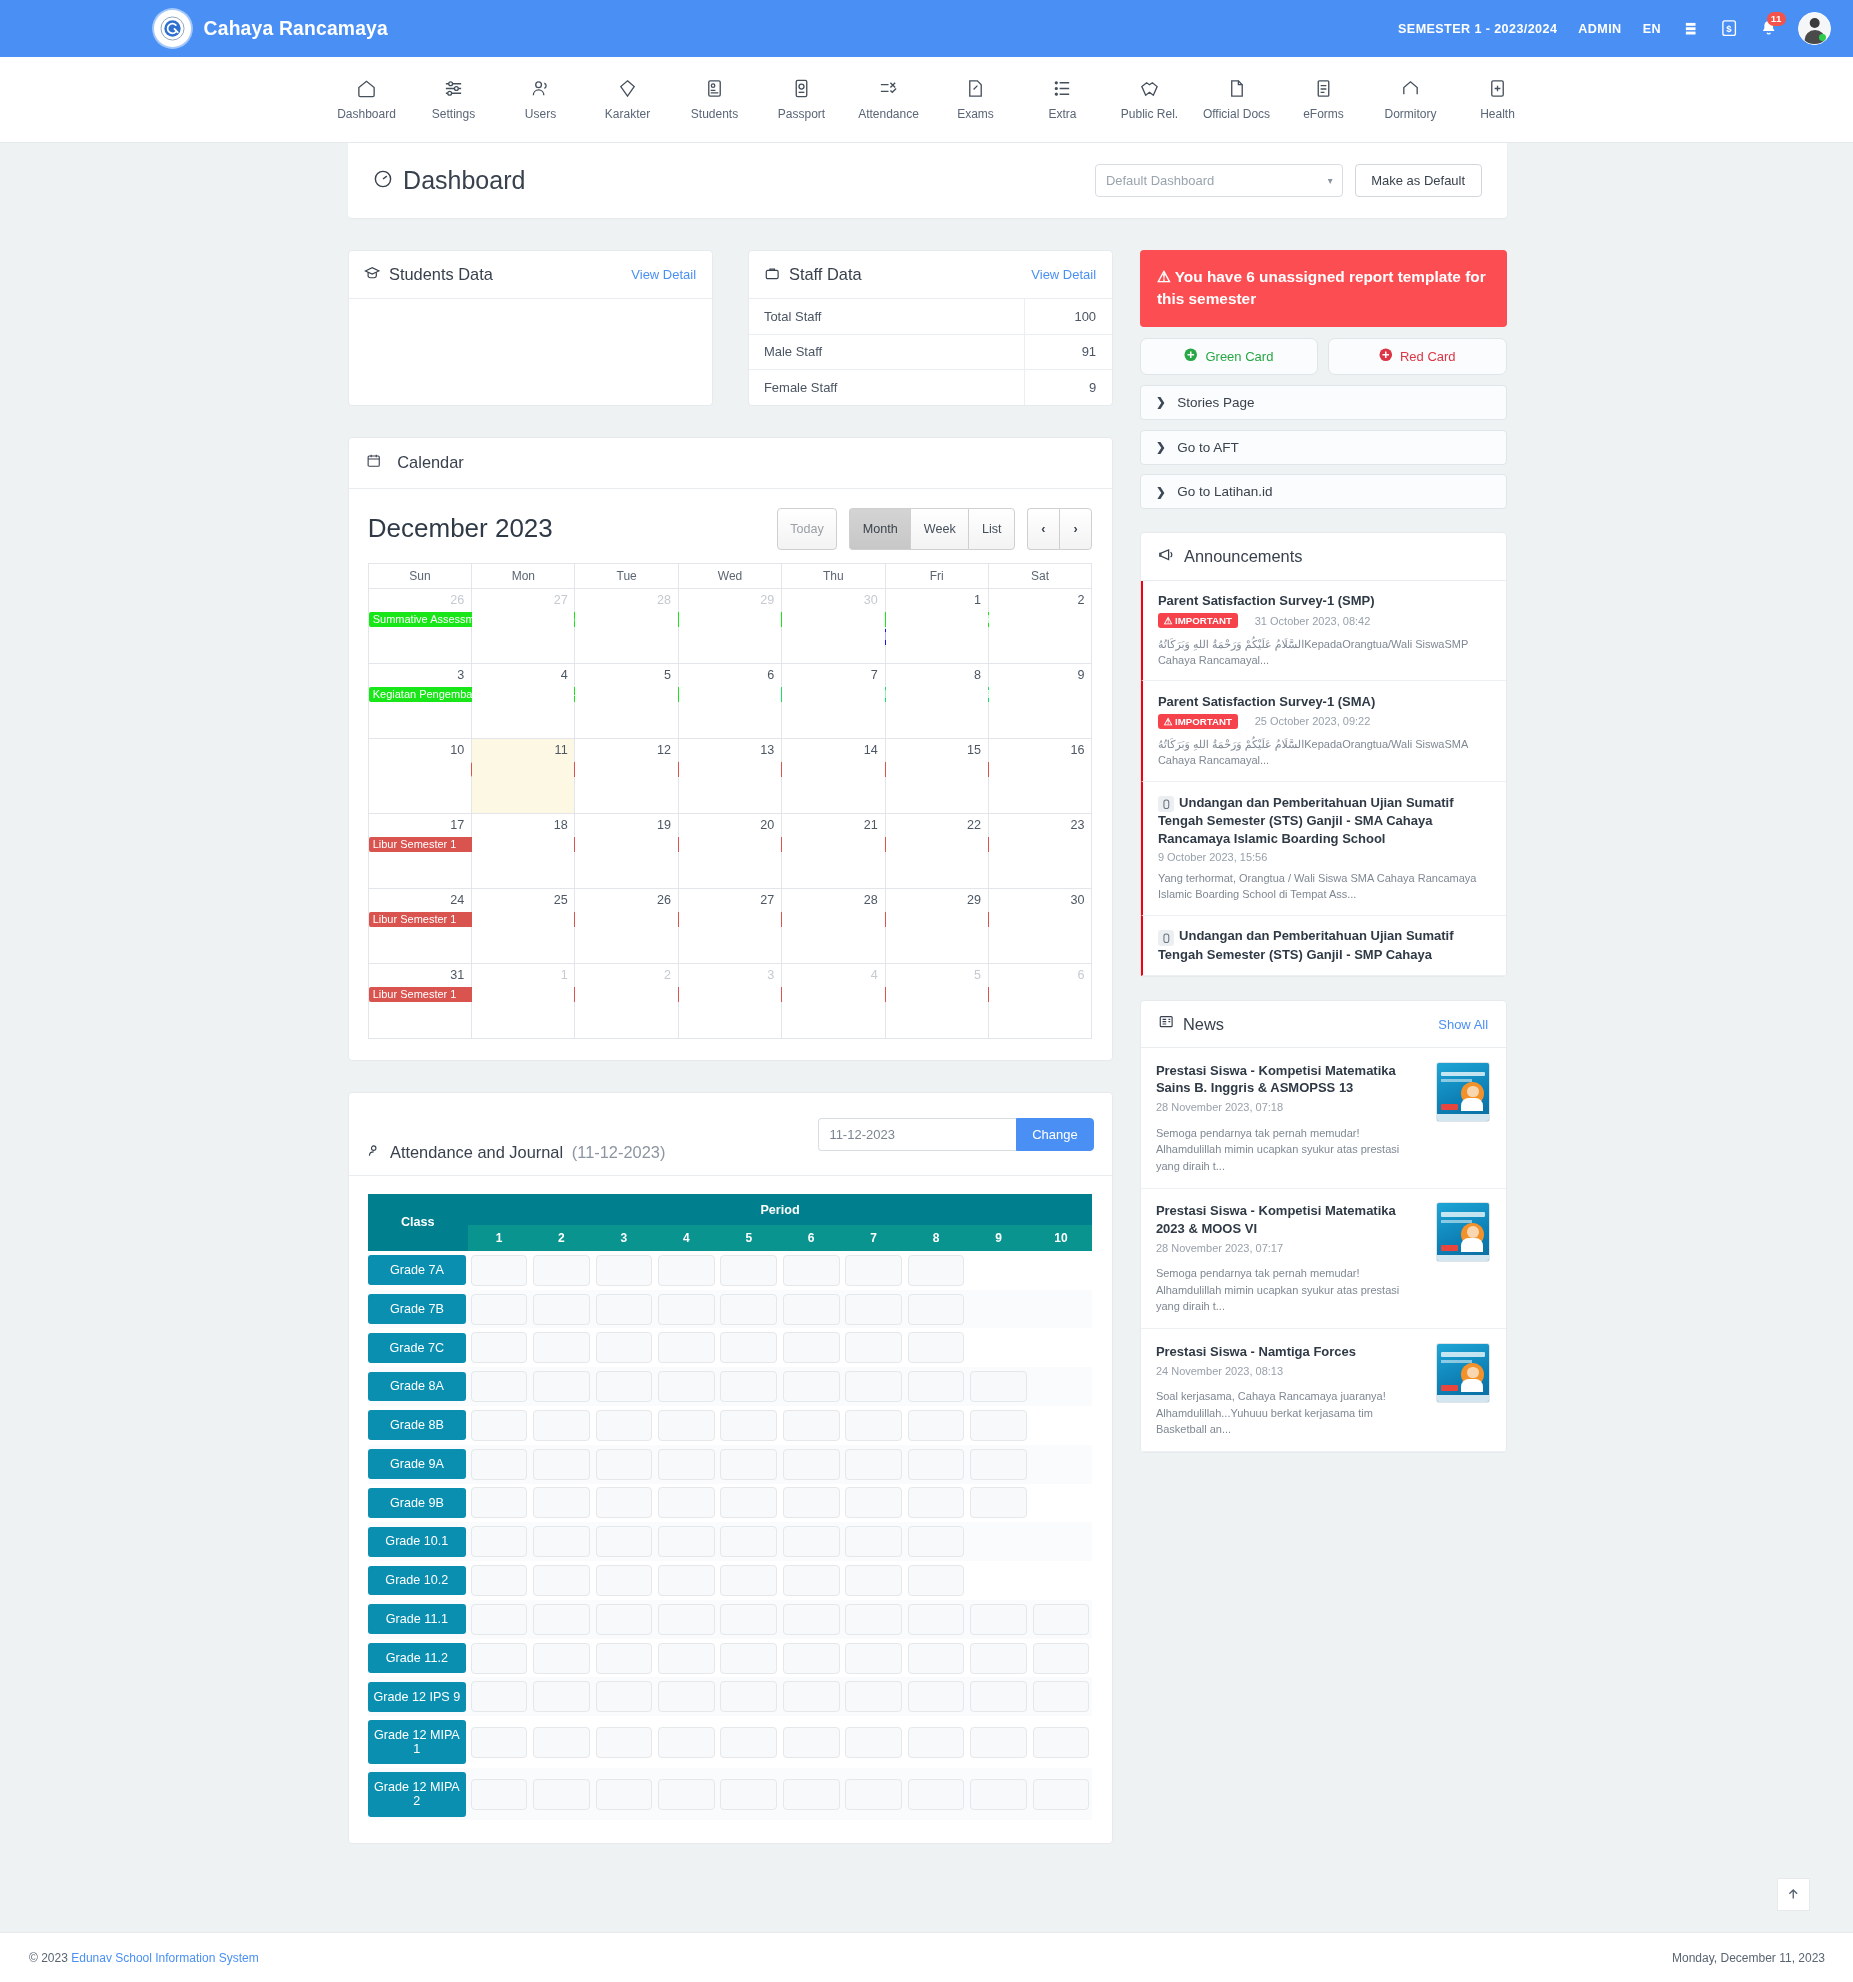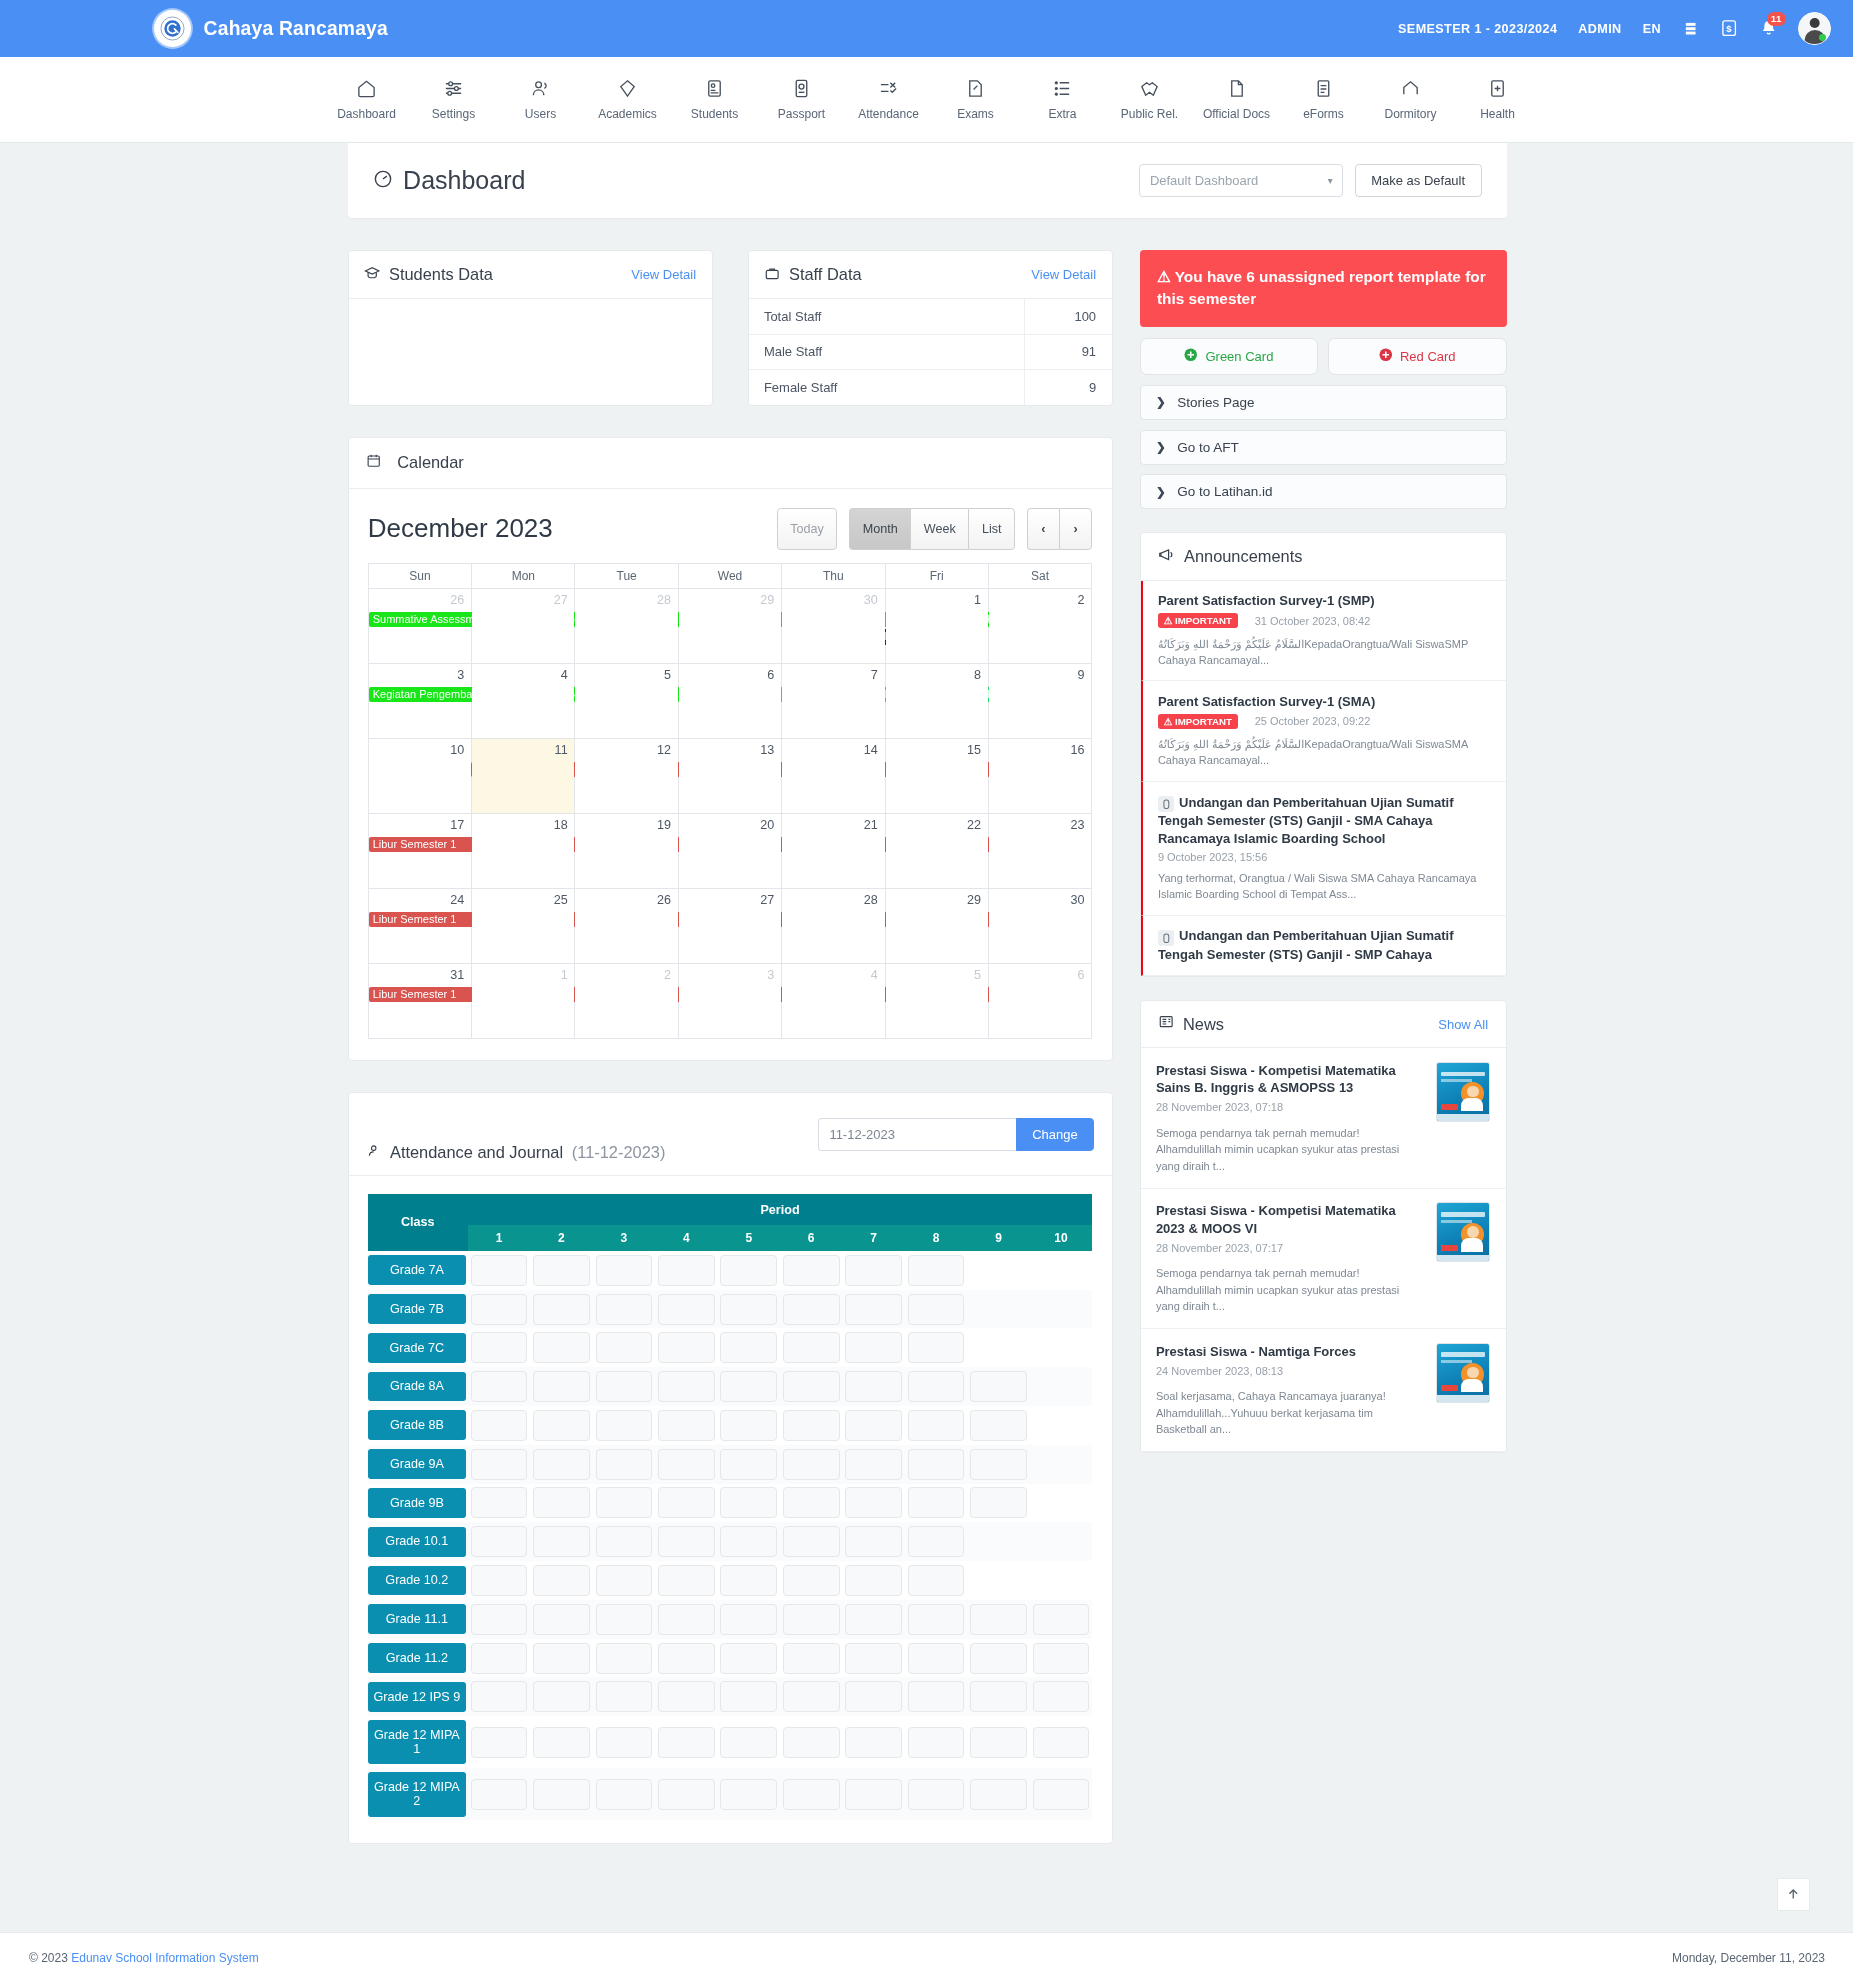--- a/index.html
+++ b/index.html
@@ -91,21 +91,21 @@
     padding: 21px 25px;
     display: flex; align-items: center;
     box-shadow: 0 1px 1.9px rgba(0,0,0,.04);
   }
   .dash-title {
     font-size: 25px; font-weight: normal; color: #38414d;
     display:flex; align-items:center; gap:10.6px;
   }
   .dash-head-right { margin-left:auto; display:flex; align-items:center; gap: 11.6px; }
   .select-box {
-    width: 204px; height: 33px; border:1px solid #d7dde2; border-radius:3.9px;
+    width: 248px; height: 33px; border:1px solid #d7dde2; border-radius:3.9px;
     background:#fff; display:flex; align-items:center; padding: 0 9.7px;
     font-size: 13px; color: #9aa4ae;
   }
   .select-box .caret { margin-left:auto; font-size: 9.7px; color:#8a949e; }
   .btn-outline {
     height: 33px; padding: 0 15.4px; border:1px solid #cfd6dc; background:#fff;
     border-radius:3.9px; font-size:13px; color:#39424d; cursor:pointer;
     display:flex; align-items:center;
   }
 
@@ -383,21 +383,21 @@
     </span>
     <span>Users</span>
   </div>
 
   <div class="navitem">
     <span>
       <svg width="21" height="21" viewBox="0 0 22 22" stroke="#46505c" stroke-width="1.4" fill="none">
         <path d="M11 3l7 6-7 10-7-10z"></path>
       </svg>
     </span>
-    <span>Academics</span>
+    <span>Karakter</span>
   </div>
 
   <div class="navitem">
     <span>
       <svg width="21" height="21" viewBox="0 0 22 22" stroke="#46505c" stroke-width="1.4" fill="none">
         <rect x="5" y="3" width="12" height="16" rx="1.5"></rect>
         <circle cx="9.5" cy="8" r="1.8"></circle>
           <path d="M7 13h5M7 15.5h8"></path>
       </svg>
     </span>

